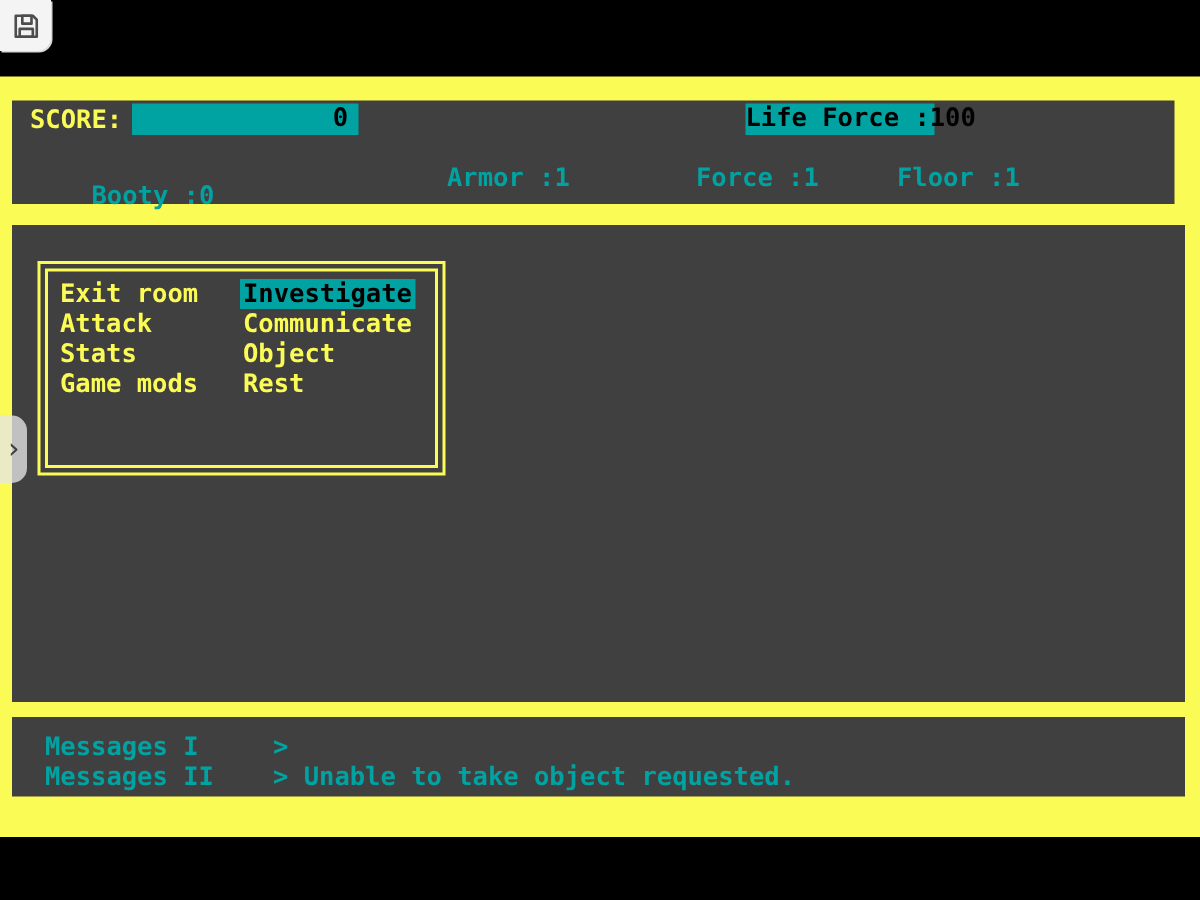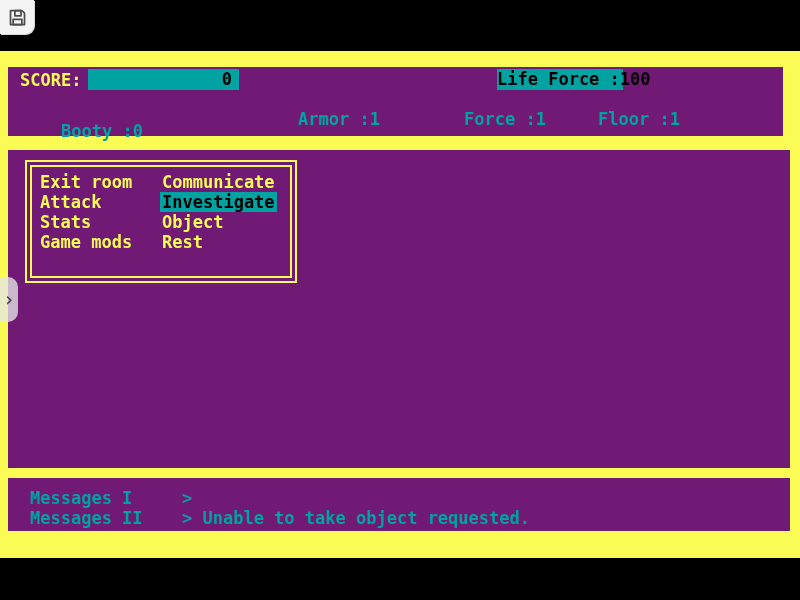--- a/index.html
+++ b/index.html
@@ -21,21 +21,21 @@
   .drawer-handle{
     position:absolute;left:0;top:277px;width:18px;height:45px;
     background:rgba(230,230,230,0.78);border:none;border-radius:0 10px 10px 0;
     display:flex;align-items:center;justify-content:center;
     color:#3c3c3c;font-size:19px;line-height:1;z-index:30;cursor:pointer;
     font-family:"DejaVu Sans Mono","Liberation Mono",monospace;
   }
 
   
   .field{position:absolute;left:0;top:51px;width:800px;height:507px;background:var(--yellow);}
-  .panel{position:absolute;background:#701a75;}
+  .panel{position:absolute;background:#404040;}
   .stats-panel{left:8px;top:16px;width:775px;height:69px;}
   .main-panel{left:8px;top:99px;width:782px;height:318px;}
   .messages-panel{left:8px;top:427px;width:782px;height:53px;}
 
   .title-box{
     position:absolute;left:333px;top:0;width:145px;height:17px;
     background:var(--title-bg);color:#000;font-size:16px;line-height:17px;
     display:flex;align-items:center;justify-content:center;white-space:pre;
   }
 
@@ -49,21 +49,21 @@
   .life-box{
     position:absolute;left:489px;top:2px;width:126px;height:21px;background:var(--teal);
     color:#000;font-size:17px;line-height:21px;text-align:center;white-space:pre;
   }
   .stat-0{left:40px;top:54px;color:var(--teal);margin-left:13px;}
   .stat-1{left:290px;top:42px;color:var(--teal);}
   .stat-2{left:456px;top:42px;color:var(--teal);}
   .stat-3{left:590px;top:42px;color:var(--teal);}
 
   
-  .menu-box{position:absolute;left:17px;top:10px;width:272px;height:123px;border:2px solid var(--yellow);padding:3px;}
+  .menu-box{position:absolute;left:17px;top:24px;width:272px;height:143px;border:2px solid var(--yellow);padding:3px;}
   .menu-box-inner{width:100%;height:100%;border:2px solid var(--yellow);position:relative;}
   .menu-col{position:absolute;top:5px;}
   .menu-col-1{left:8px;}
   .menu-col-2{left:130px;}
   .menu-item{
     display:block;height:20px;line-height:20px;font-size:17px;color:var(--yellow);
     white-space:pre;cursor:pointer;background:none;border:none;text-align:left;
     font-family:"DejaVu Sans Mono","Liberation Mono",monospace;font-weight:bold;padding:0;
   }
   .menu-item.selected{background:var(--teal);color:#000;padding:0 2px;margin-left:-2px;}
@@ -111,22 +111,22 @@
   <div class="panel main-panel">
     <div class="menu-box">
       <div class="menu-box-inner">
         <div class="menu-col menu-col-1">
           <button class="menu-item">Exit room</button>
           <button class="menu-item">Attack</button>
           <button class="menu-item">Stats</button>
           <button class="menu-item">Game mods</button>
         </div>
         <div class="menu-col menu-col-2">
+          <button class="menu-item selected">Investigate</button>
           <button class="menu-item">Communicate</button>
-          <button class="menu-item selected">Investigate</button>
           <button class="menu-item">Object</button>
           <button class="menu-item">Rest</button>
         </div>
       </div>
     </div>
   </div>
 
   <div class="panel messages-panel">
     <div class="msg-row r0">
       <span class="msg-label">Messages I</span>

